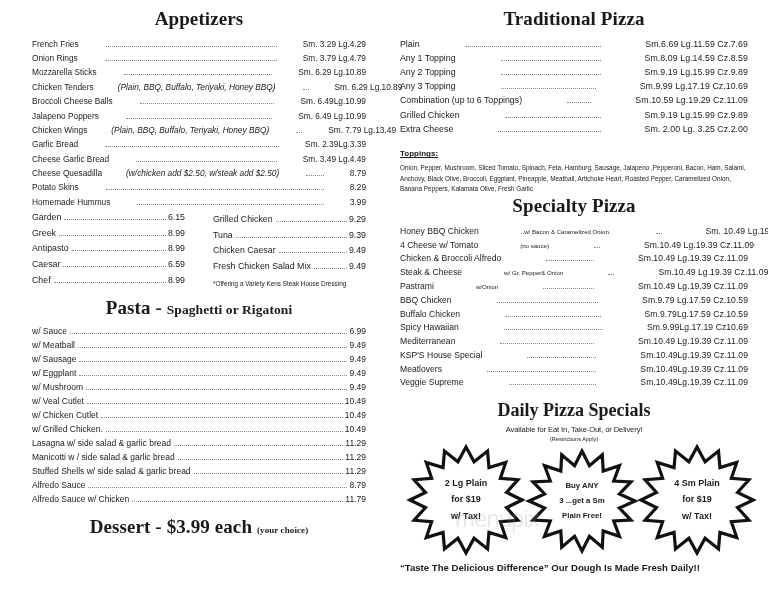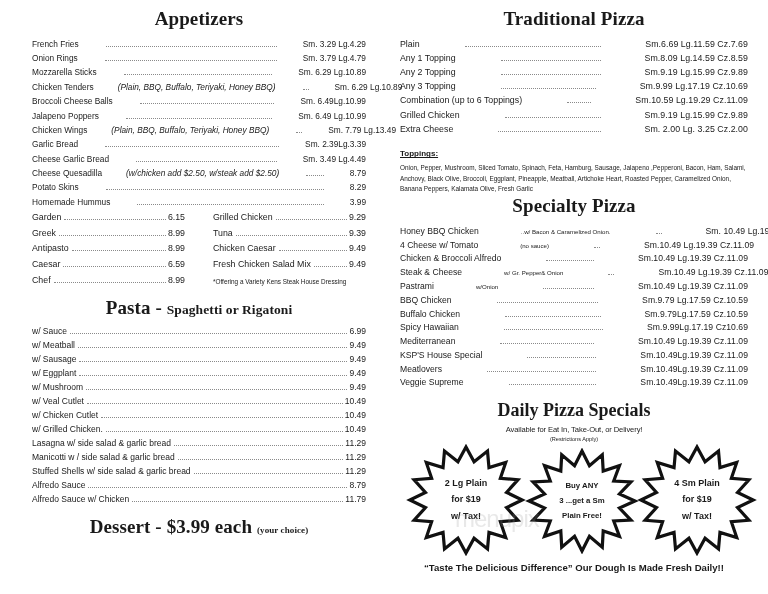--- a/index.html
+++ b/index.html
@@ -67,20 +67,21 @@
   }
   .row .pr { flex: 0 0 auto; padding-left: 1px; }
 
   
   .appetizers .row { padding: 2.7px 0; font-size: 8.3px; gap: 24px; }
 
   
   .salads-grid {
     display: flex;
     gap: 28px;
+    align-items: center;
   }
   .salads-col { flex: 1 1 50%; }
   .salads-col .row { font-size: 8.8px; padding: 3.4px 0; }
   .salad-note {
     font-size: 6.4px;
     padding-top: 5px;
     white-space: nowrap;
   }
 
   
@@ -144,21 +145,21 @@
     font-weight: bold;
     line-height: 1.85;
     text-align: center;
   }
   .burst.b1 { left: 3px;   top: 0; }
   .burst.b2 { left: 122px; top: 4px; width: 120px; height: 106px; }
   .burst.b2 .btxt { font-size: 7.8px; line-height: 1.95; }
   .burst.b3 { left: 234px; top: 0; }
 
   .tagline {
-    text-align: center;
+    text-align: left;
     font-size: 9.6px;
     font-weight: bold;
     margin-top: 6px;
   }
 
   .watermark {
     position: absolute;
     left: 455px;
     top: 505px;
     font-size: 24px;

